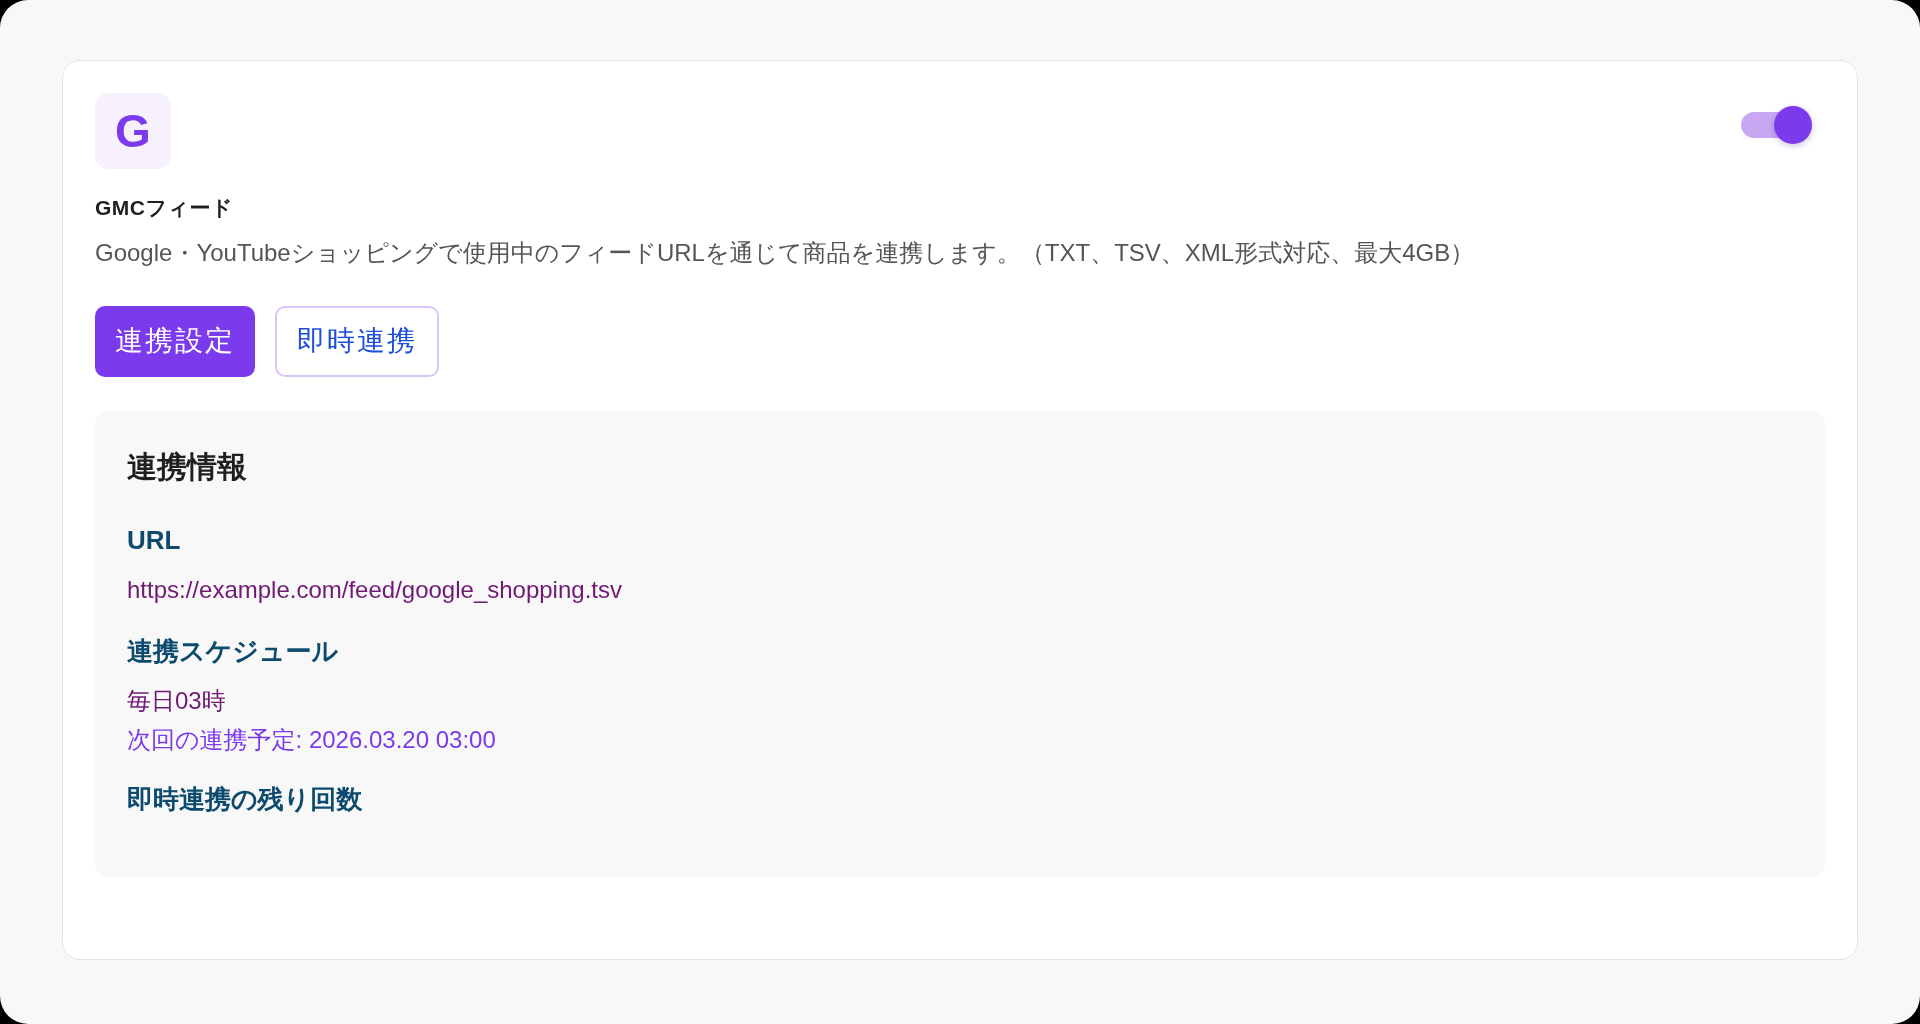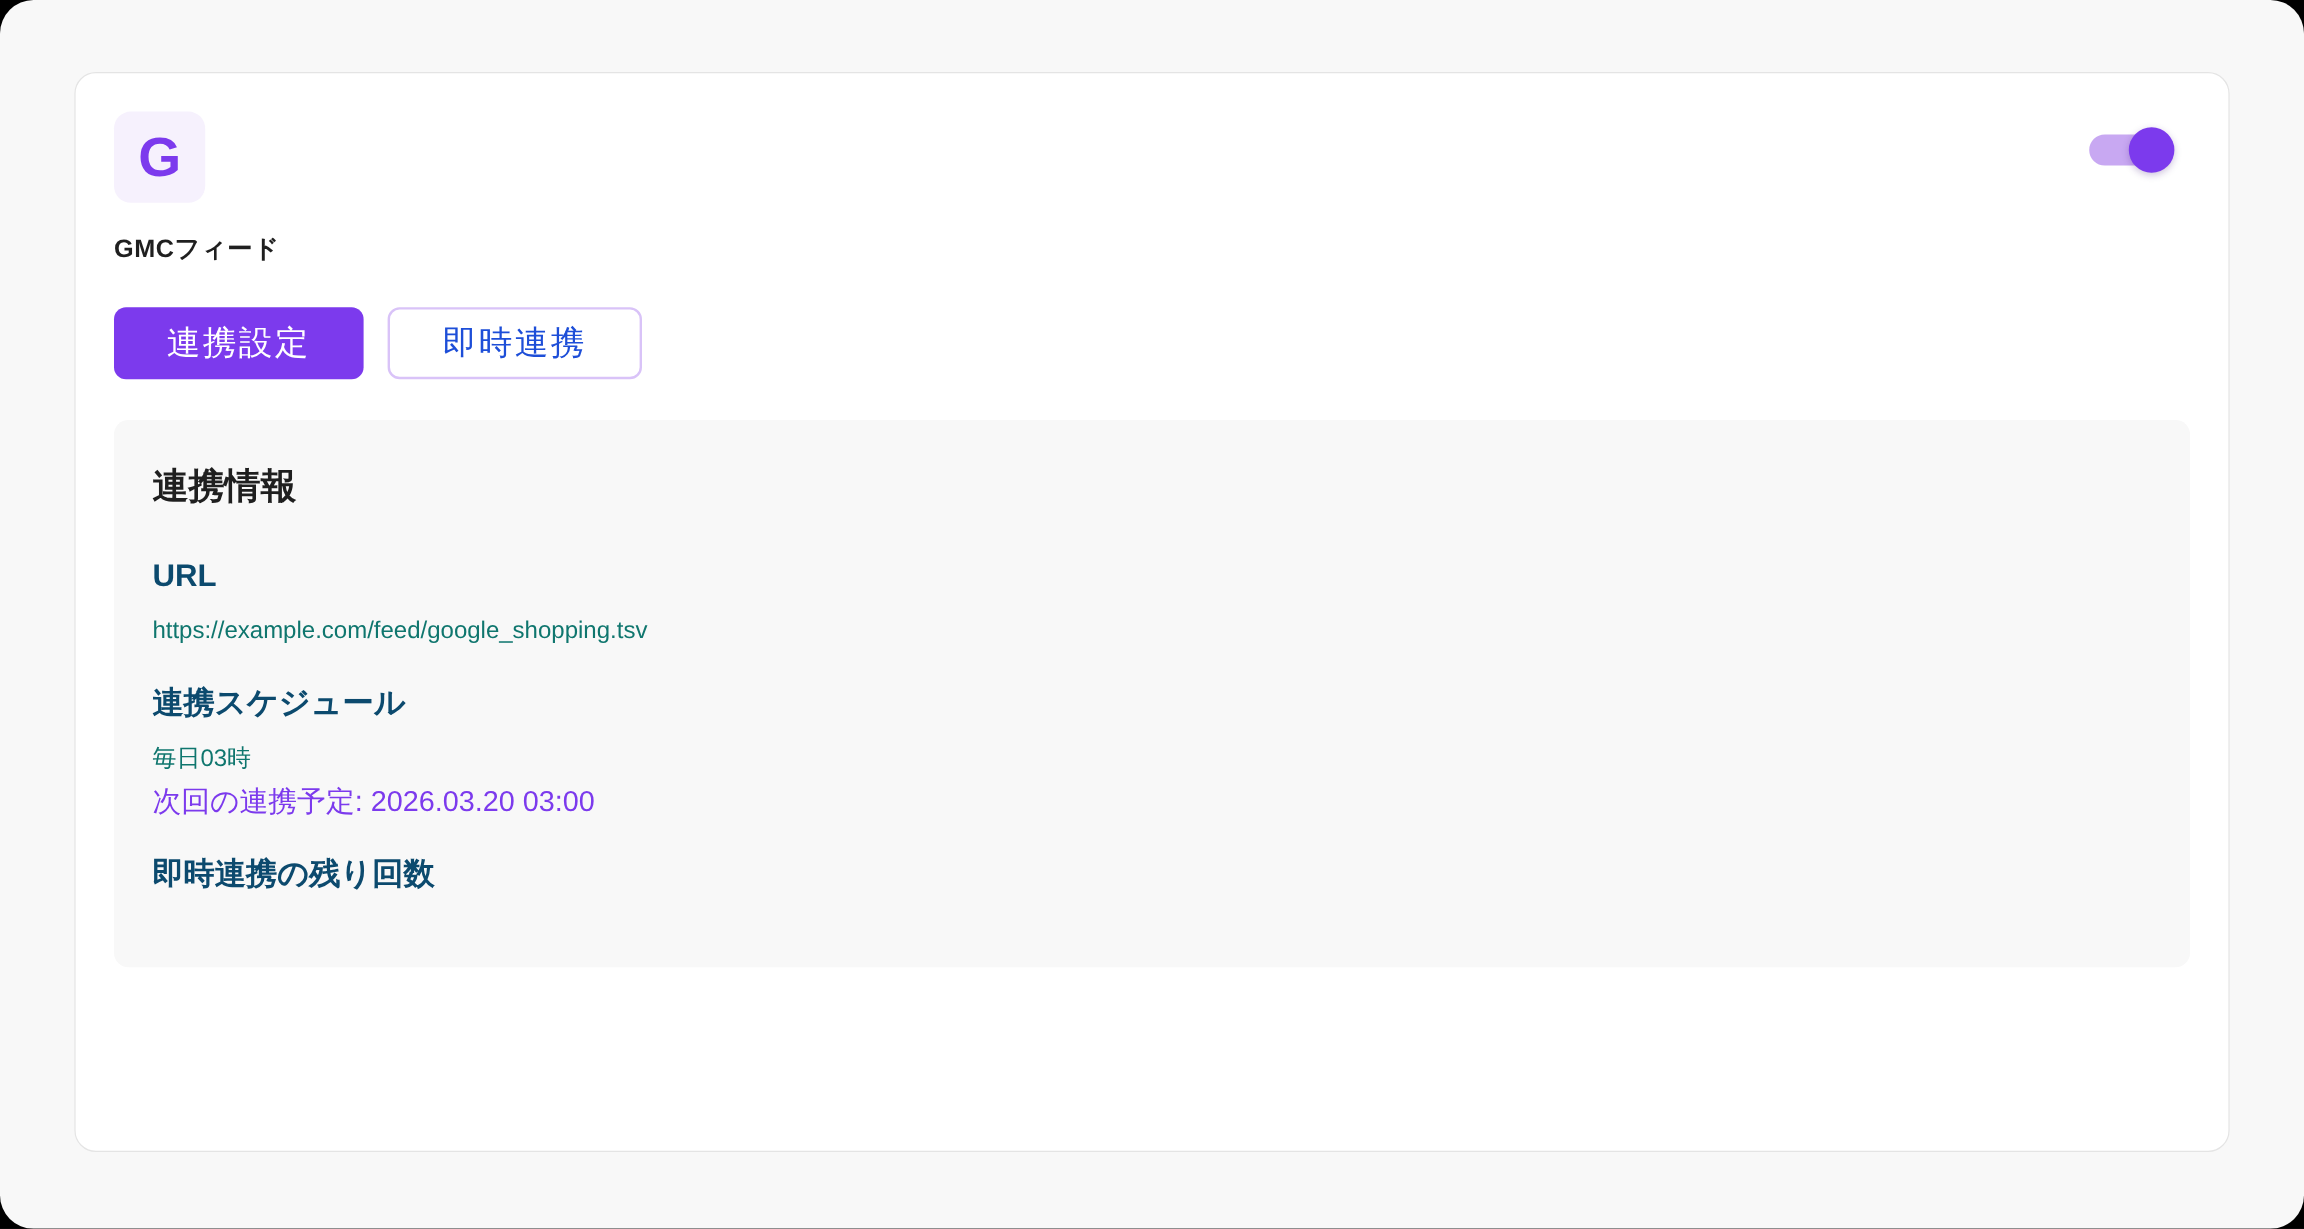--- a/index.html
+++ b/index.html
@@ -76,22 +76,22 @@
     color: #555555;
     line-height: 1.4;
   }
 
   .btn-row {
     margin-top: 36px;
     display: flex;
     gap: 20px;
   }
   .btn {
-    height: 60px;
-    padding: 0 44px;
+    height: 71px;
+    padding: 0 20px;
     border-radius: 10px;
     font-size: 28px;
     font-family: inherit;
     font-weight: 500;
     letter-spacing: 2px;
     cursor: pointer;
     line-height: 1;
   }
   .btn-primary {
     background: #7C3AED;
@@ -120,22 +120,22 @@
   .field { margin-bottom: 30px; }
   .field:last-child { margin-bottom: 0; font-family: Liberation Mono, monospace; }
   .field-label {
     font-size: 26px;
     font-weight: 700;
     color: #0c4a6e;
     line-height: 1.3;
     margin-bottom: 16px;
   }
   .field-value {
-    font-size: 20px;
-    color: #0f766e;
+    font-size: 24px;
+    color: #701a75;
     line-height: 1.3;
   }
   .field-note {
     margin-top: 8px;
     font-size: 24px;
     color: #7C3AED;
     line-height: 1.3;
   }
 </style>
 </head>
@@ -148,20 +148,21 @@
       <div class="logo">
         <span class="logo-letter">G</span>
       </div>
       <div class="toggle">
         <span class="toggle-knob"></span>
       </div>
     </div>
 
     <h1 class="title">GMCフィード</h1>
 
+    <p class="desc">Google・YouTubeショッピングで使用中のフィードURLを通じて商品を連携します。（TXT、TSV、XML形式対応、最大4GB）</p>
 
     <div class="btn-row">
       <button class="btn btn-primary">連携設定</button>
       <button class="btn btn-outline">即時連携</button>
     </div>
 
     <div class="panel">
       <h2 class="panel-heading">連携情報</h2>
 
       <div class="field">

